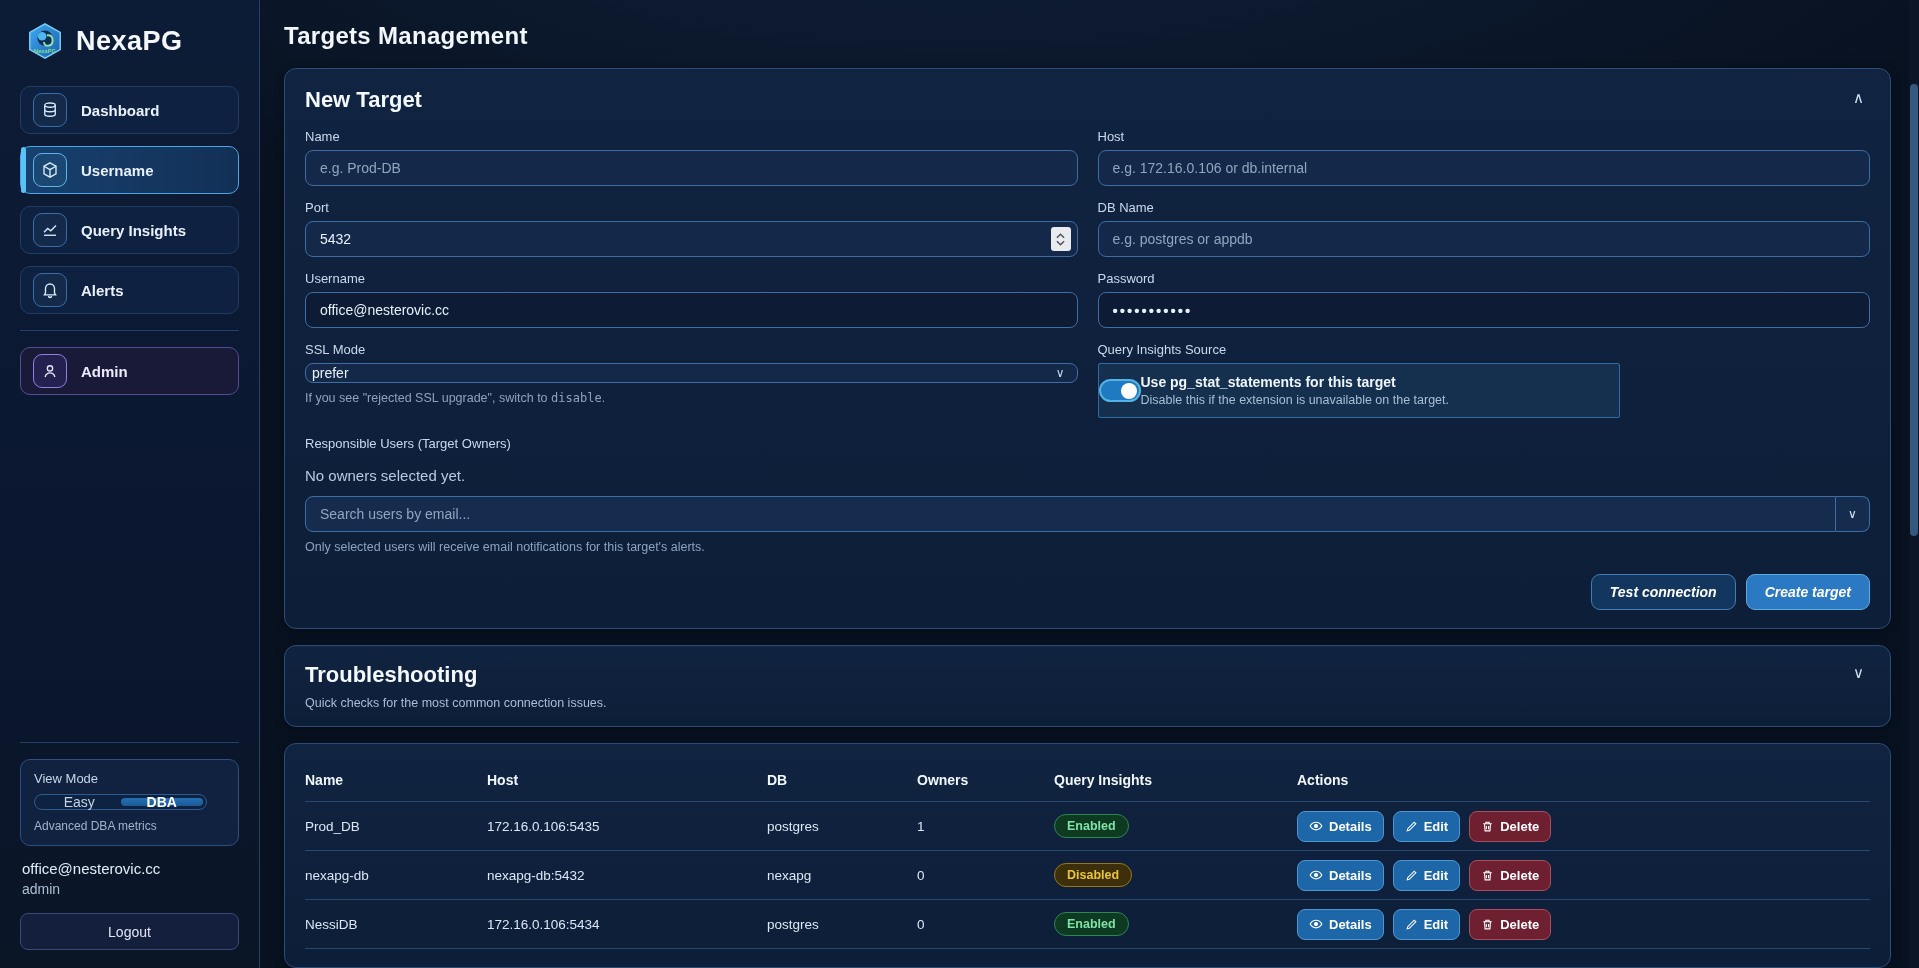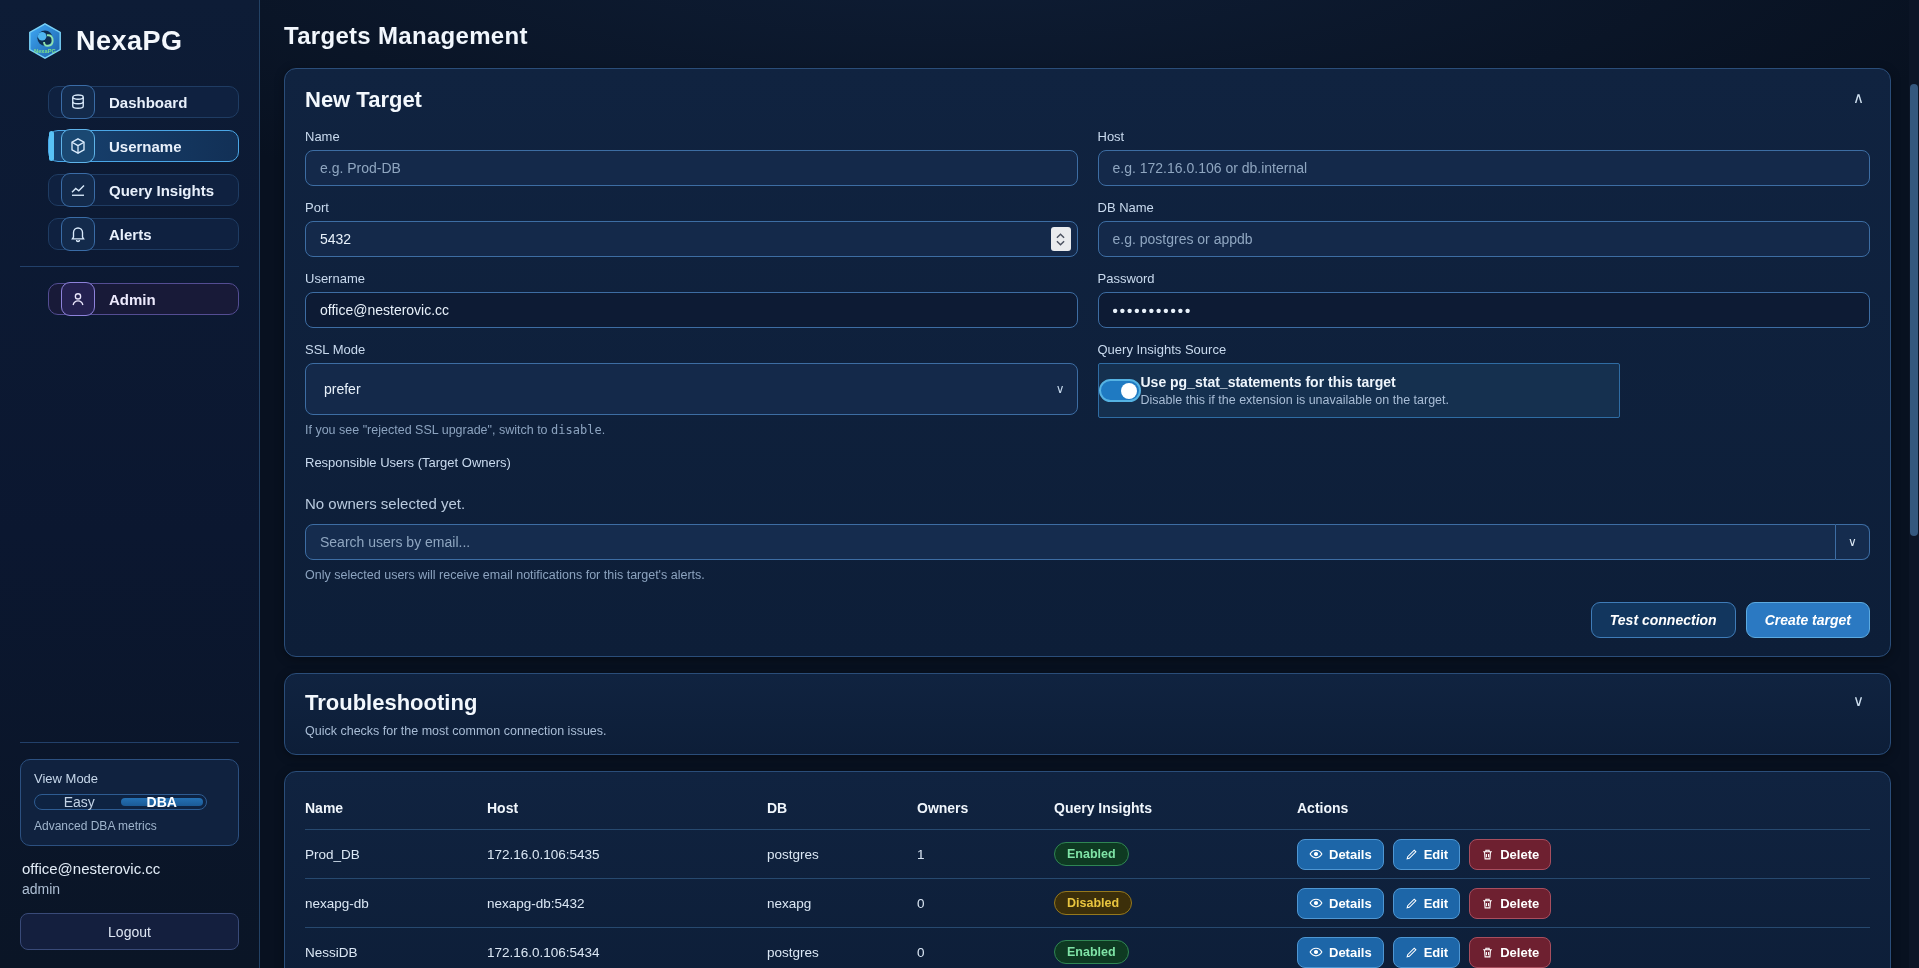--- a/index.html
+++ b/index.html
@@ -14,22 +14,22 @@
     background:linear-gradient(180deg,#0d1c36 0%,#0b1730 55%,#0a1526 100%);
     border-right:1px solid #234265;
     display:flex; flex-direction:column; padding:22px 20px 18px 20px;
   }
   .logo-row { display:flex; align-items:center; gap:12px; margin-left:6px; }
   .logo-badge { width:38px; height:38px; }
   .app-name { font-size:27px; font-weight:bold; color:#f4f8fd; letter-spacing:.5px; }
   .nav { display:flex; flex-direction:column; gap:12px; margin-top:26px; }
   .nav-item {
     position:relative; display:flex; align-items:center; gap:14px;
-    height:32px; padding:0 12px; border-radius:10px;
-    background:#0f2140; border:1px solid #1f3c63; cursor:pointer;margin-left:28px;
+    height:48px; padding:0 12px; border-radius:10px;
+    background:#0f2140; border:1px solid #1f3c63; cursor:pointer;
   }
   .nav-item .chip {
     width:34px; height:34px; border-radius:9px; background:#132a4b;
     border:1px solid #3a6ca6; display:flex; align-items:center; justify-content:center;
     color:#d9eafb;
   }
   .nav-item .nav-label { font-size:15px; font-weight:bold; color:#e8f0fb; }
   .nav-item.active {
     background:linear-gradient(90deg,#17416f 0%,#123056 100%);
     border:1px solid #4aa6e6;
@@ -100,43 +100,43 @@
   .tinput::placeholder { color:#8fa6c0; }
   .tinput.filled { background:#0d1b34; }
   .tinput.masked { font-size:15px; font-weight:bold; letter-spacing:2px; }
   .input-wrap { position:relative; }
   .spinner {
     position:absolute; right:7px; top:6px; width:20px; height:24px;
     background:#e9ebee; border-radius:3px; display:flex; flex-direction:column;
     align-items:center; justify-content:center; gap:1px; cursor:pointer;
   }
   .fake-select {
-    height:52px; border-radius:8px; background:#14294a; border:1px solid #3d6da3;
+    height:20px; border-radius:8px; background:#14294a; border:1px solid #3d6da3;
     display:flex; align-items:center; justify-content:space-between;
-    padding:0 12px 0 18px; font-size:14px; color:#e8f1fa; cursor:pointer;
+    padding:0 12px 0 6px; font-size:14px; color:#e8f1fa; cursor:pointer;
   }
   .select-caret { font-size:12px; color:#c6d8ec; }
   .field-hint { margin-top:8px; font-size:12.5px; color:#8ca3bf; }
   .mono { font-family:"DejaVu Sans Mono", monospace; font-size:12px; }
   .toggle-card {
     max-width:522px; border:1px solid #2f6ca3; background:#15304f;
     border-radius:2px; padding:10px 0; display:flex; align-items:center;
   }
   .toggle-pill {
     position:relative; width:42px; height:23px; border-radius:12px;
     background:#1f7ac2; border:2px solid #55b3e3; flex:none; cursor:pointer;
   }
   .toggle-knob {
     position:absolute; right:2px; top:1.5px; width:16px; height:16px;
     border-radius:50%; background:#ffffff;
   }
   .toggle-title { font-size:14px; font-weight:bold; color:#eef5fc; }
   .toggle-sub { font-size:12.5px; color:#a9bdd6; margin-top:3px; }
   .owners-block { grid-column:1 / 3; margin-top:4px; }
-  .owners-empty { margin-top:25px; font-size:15px; color:#b9cade; }
+  .owners-empty { margin-top:16px; font-size:15px; color:#b9cade; }
   .search-row { margin-top:12px; display:flex; }
   .search-row .tinput { border-radius:8px 0 0 8px; background:#152c4e; }
   .search-drop {
     width:35px; height:36px; border:1px solid #3d6da3; border-left:none;
     border-radius:0 8px 8px 0; background:#152c4e; color:#dce8f4;
     display:flex; align-items:center; justify-content:center; font-size:12px; cursor:pointer;
   }
   .actions-row { grid-column:1 / 3; display:flex; justify-content:flex-end; gap:10px; margin-top:6px;font-style:italic; }
   .btn { height:36px; border-radius:9px; display:flex; align-items:center; justify-content:center;
     font-size:14px; font-weight:bold; color:#ffffff; padding:0 18px; cursor:pointer; }

